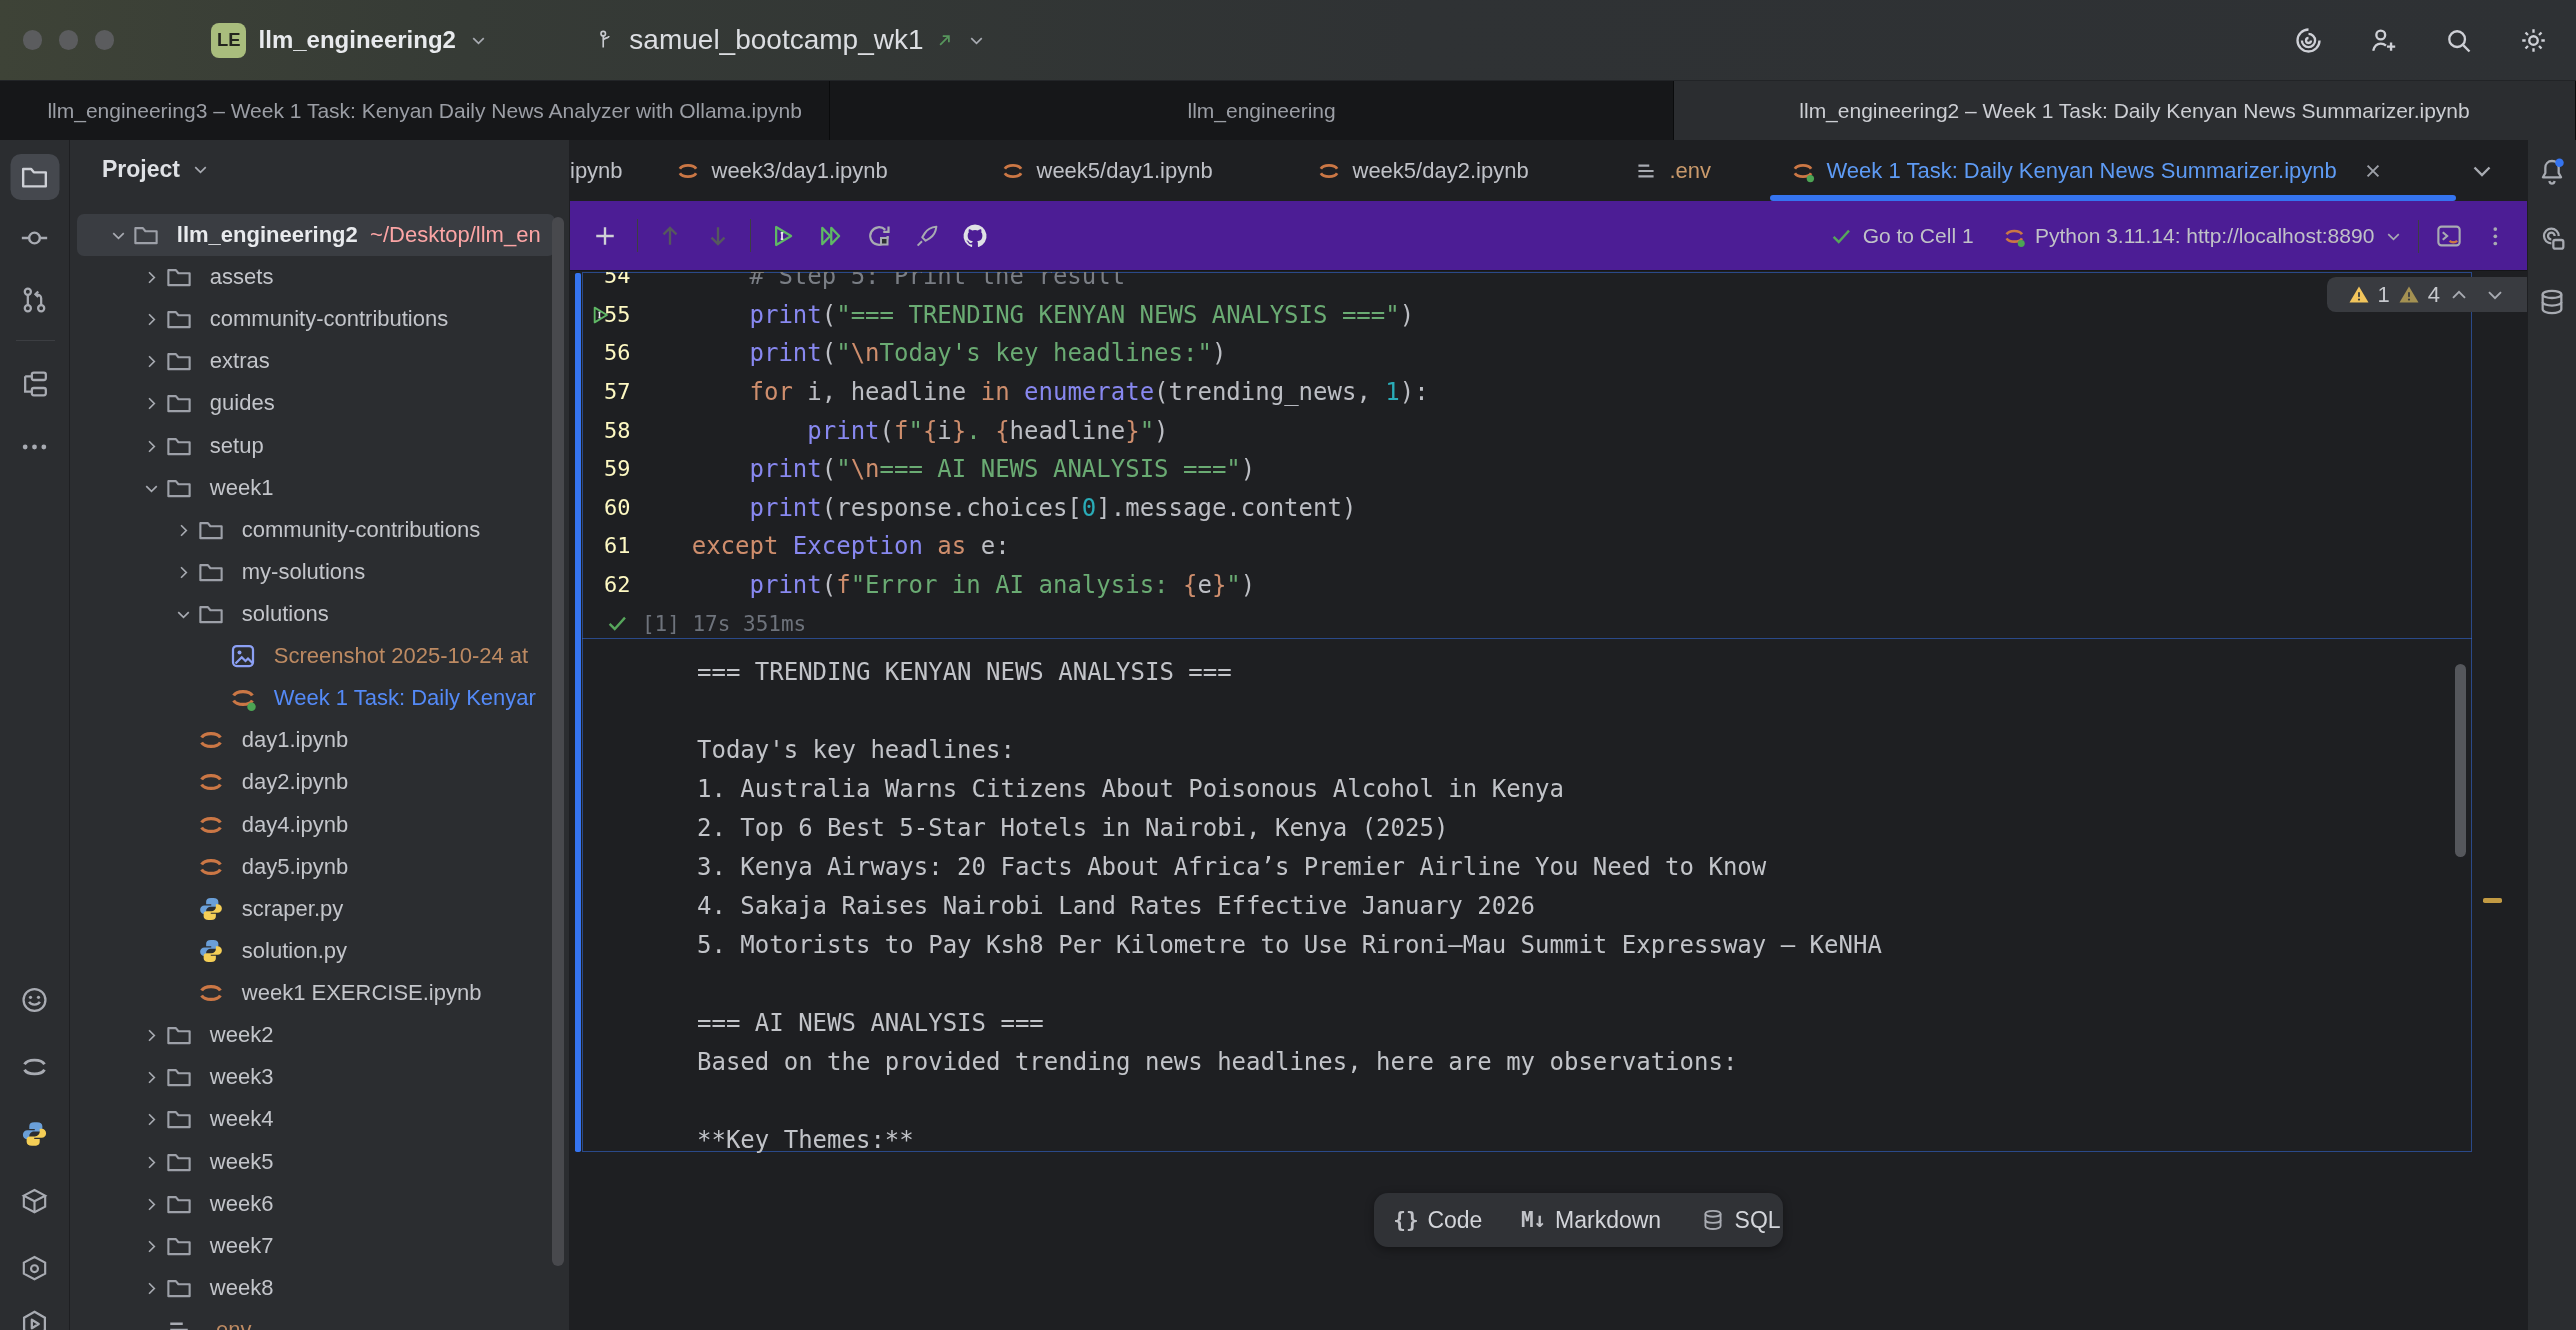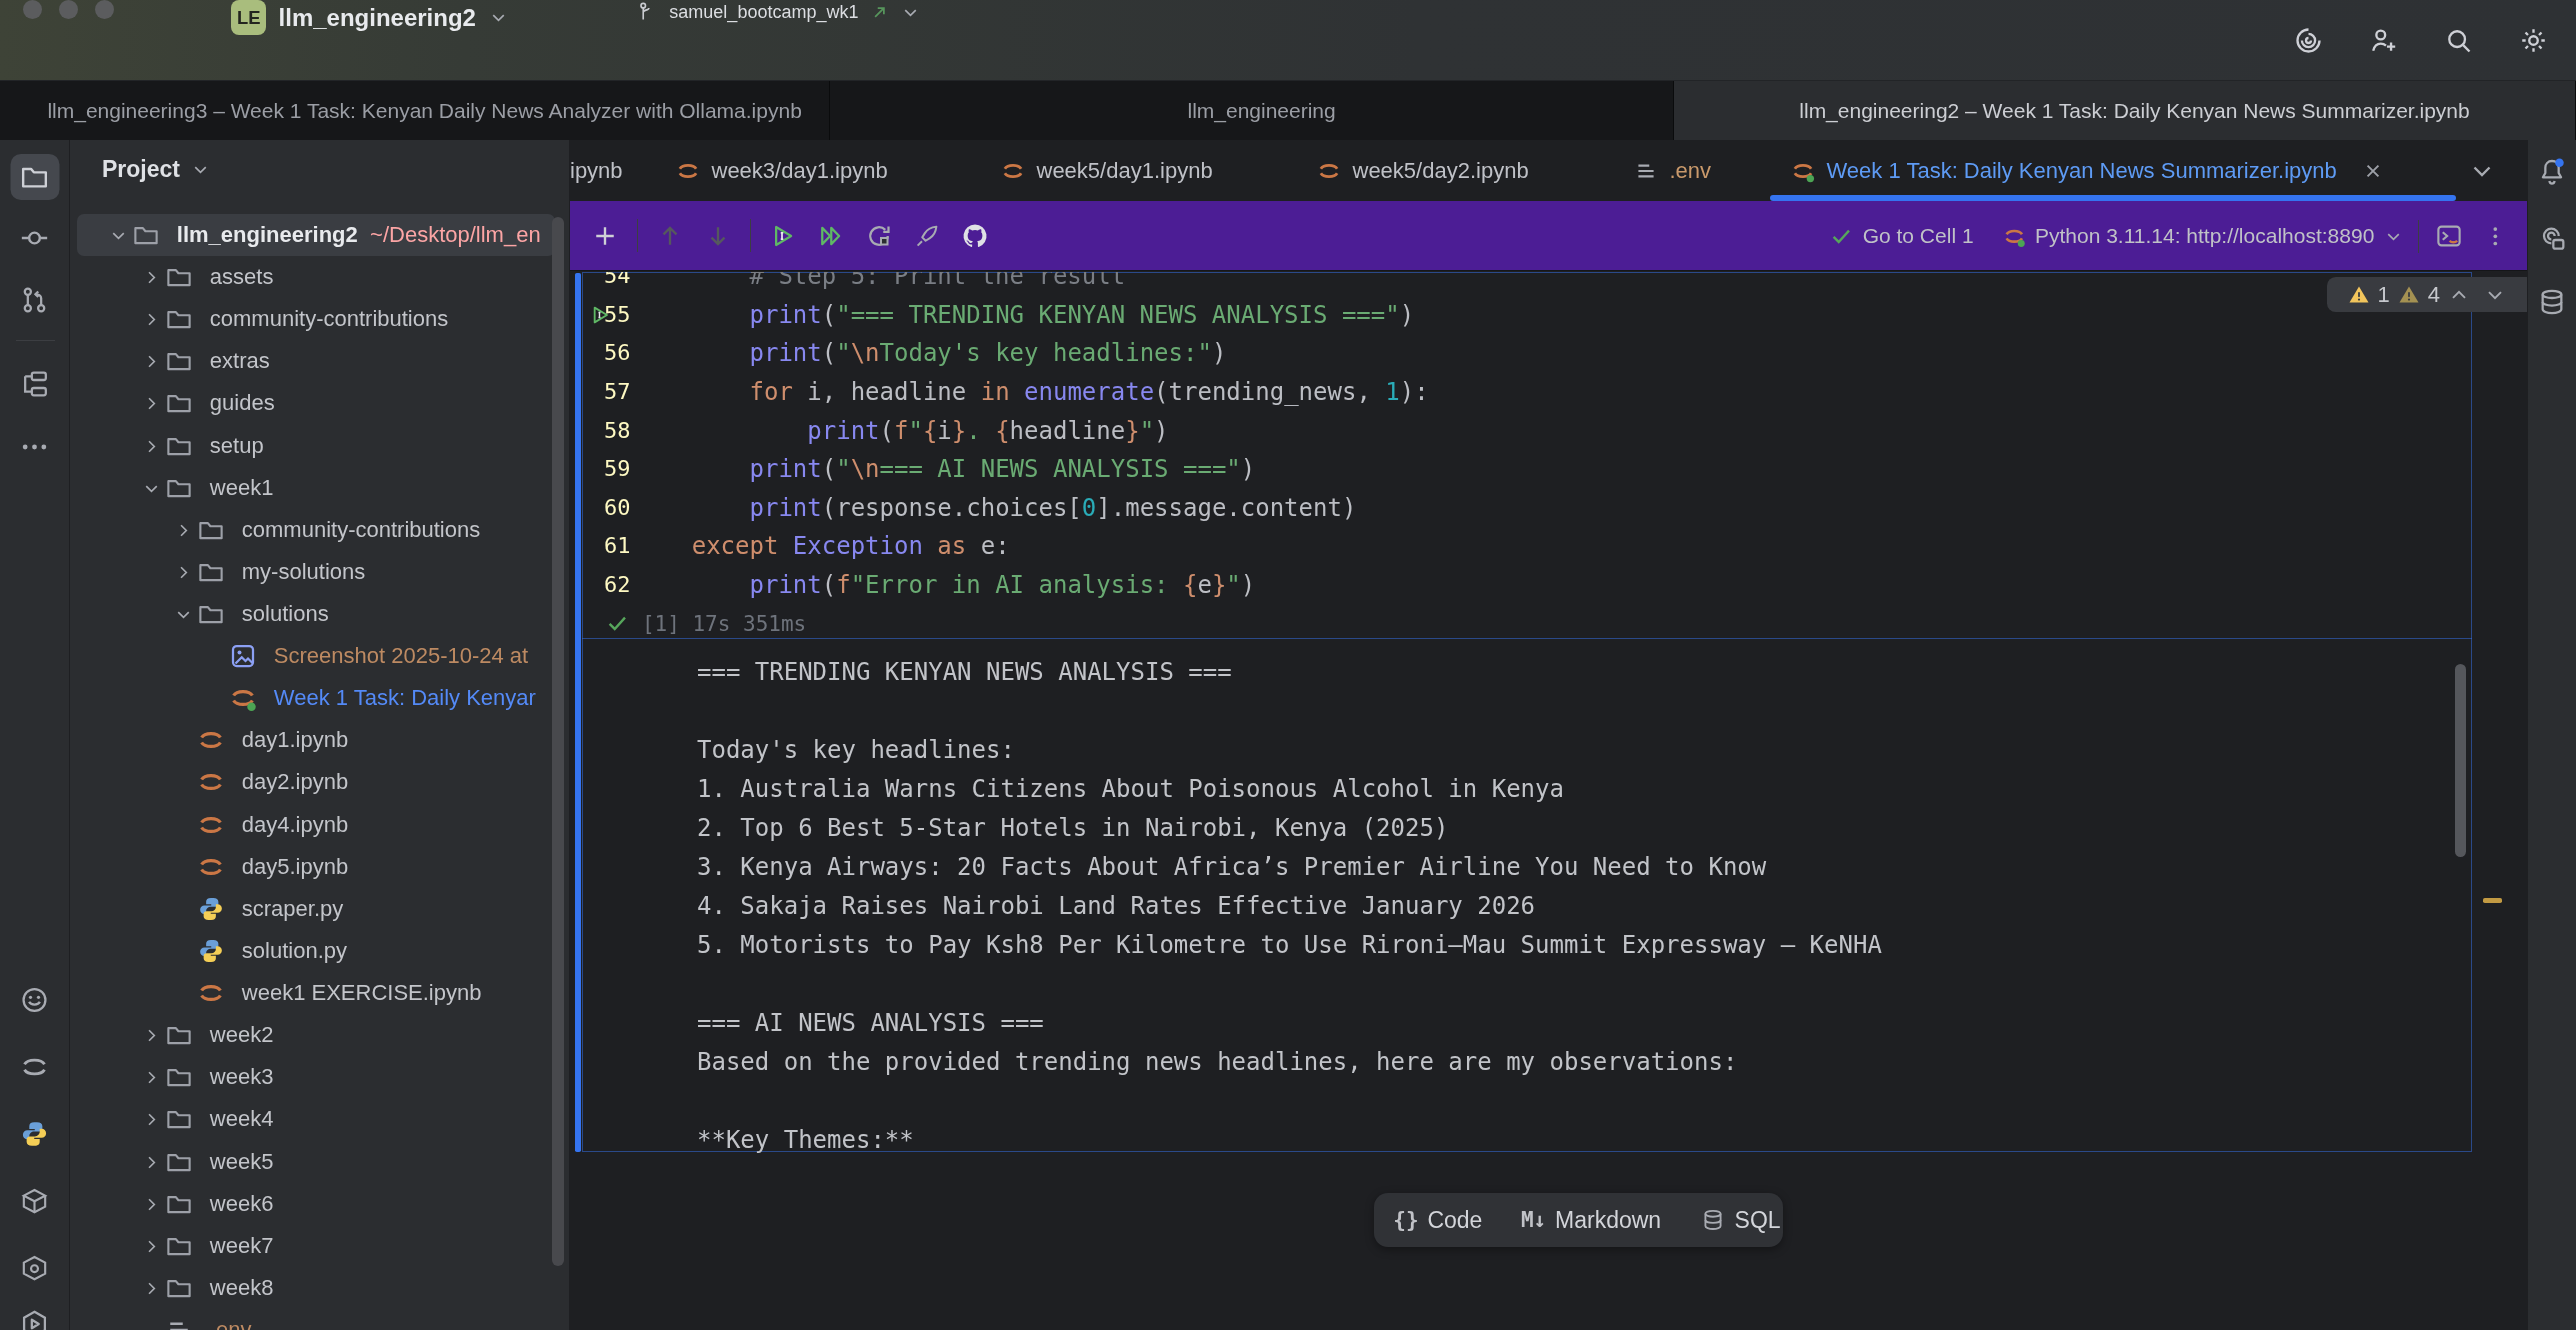--- a/index.html
+++ b/index.html
@@ -8,29 +8,29 @@
          font-family:"Liberation Sans", sans-serif; color:#bcbec4;
          -webkit-font-smoothing:antialiased; }
   .icn { display:inline-block; width:30px; height:30px; flex:none; }
   .icn svg { width:100%; height:100%; display:block; }
   .icn.sm { width:24.6px; height:24.6px; }
   .icn.xs { width:21px; height:21px; }
 
   
   #titlebar { position:absolute; left:0; top:0; width:2576px; height:81px;
     background:linear-gradient(90deg,#3e4337 0%,#363b36 18%,#2f3234 55%,#2e3134 100%);
-    border-bottom:0.9px solid #222427; display:flex; align-items:flex-start;gap:20px; }
+    border-bottom:0.9px solid #222427; display:flex; align-items:center; }
   .traffic { display:flex; gap:16.7px; margin-left:23px; }
   .tdot { width:19.3px; height:19.3px; border-radius:50%; background:#5b5c5e; }
   .proj-widget { display:flex; align-items:center; gap:12.3px; margin-left:97px; cursor:default; }
   .badge { width:35px; height:35px; border-radius:8px; background:#a9bd7d; color:#23251f;
     font-weight:bold; font-size:18.4px; display:flex; align-items:center; justify-content:center; }
   .tb-name { font-size:24px; font-weight:600; color:#e8eaed; }
   .branch-widget { display:flex; align-items:center; gap:10.5px; margin-left:105px; }
-  .branch-name { font-size:18px; color:#dcdee2; }
+  .branch-name { font-size:28px; color:#dcdee2; }
   .tb-actions { position:absolute; right:26px; top:0; height:81px; display:flex; align-items:center; gap:42px; }
   .tb-actions .icn { width:33px; height:33px; }
 
   
   #wintabs { position:absolute; left:0; top:81px; width:2576px; height:60px; display:flex; background:#131416; }
   .wtab { height:100%; display:flex; align-items:center; justify-content:center;
     font-size:21px; color:#9b9ea5; background:#161719; border-right:0.9px solid #0a0b0c;
     overflow:hidden; white-space:nowrap;padding-left:20px; }
   .wtab.active { background:#2b2d30; color:#ccced3; }
 

